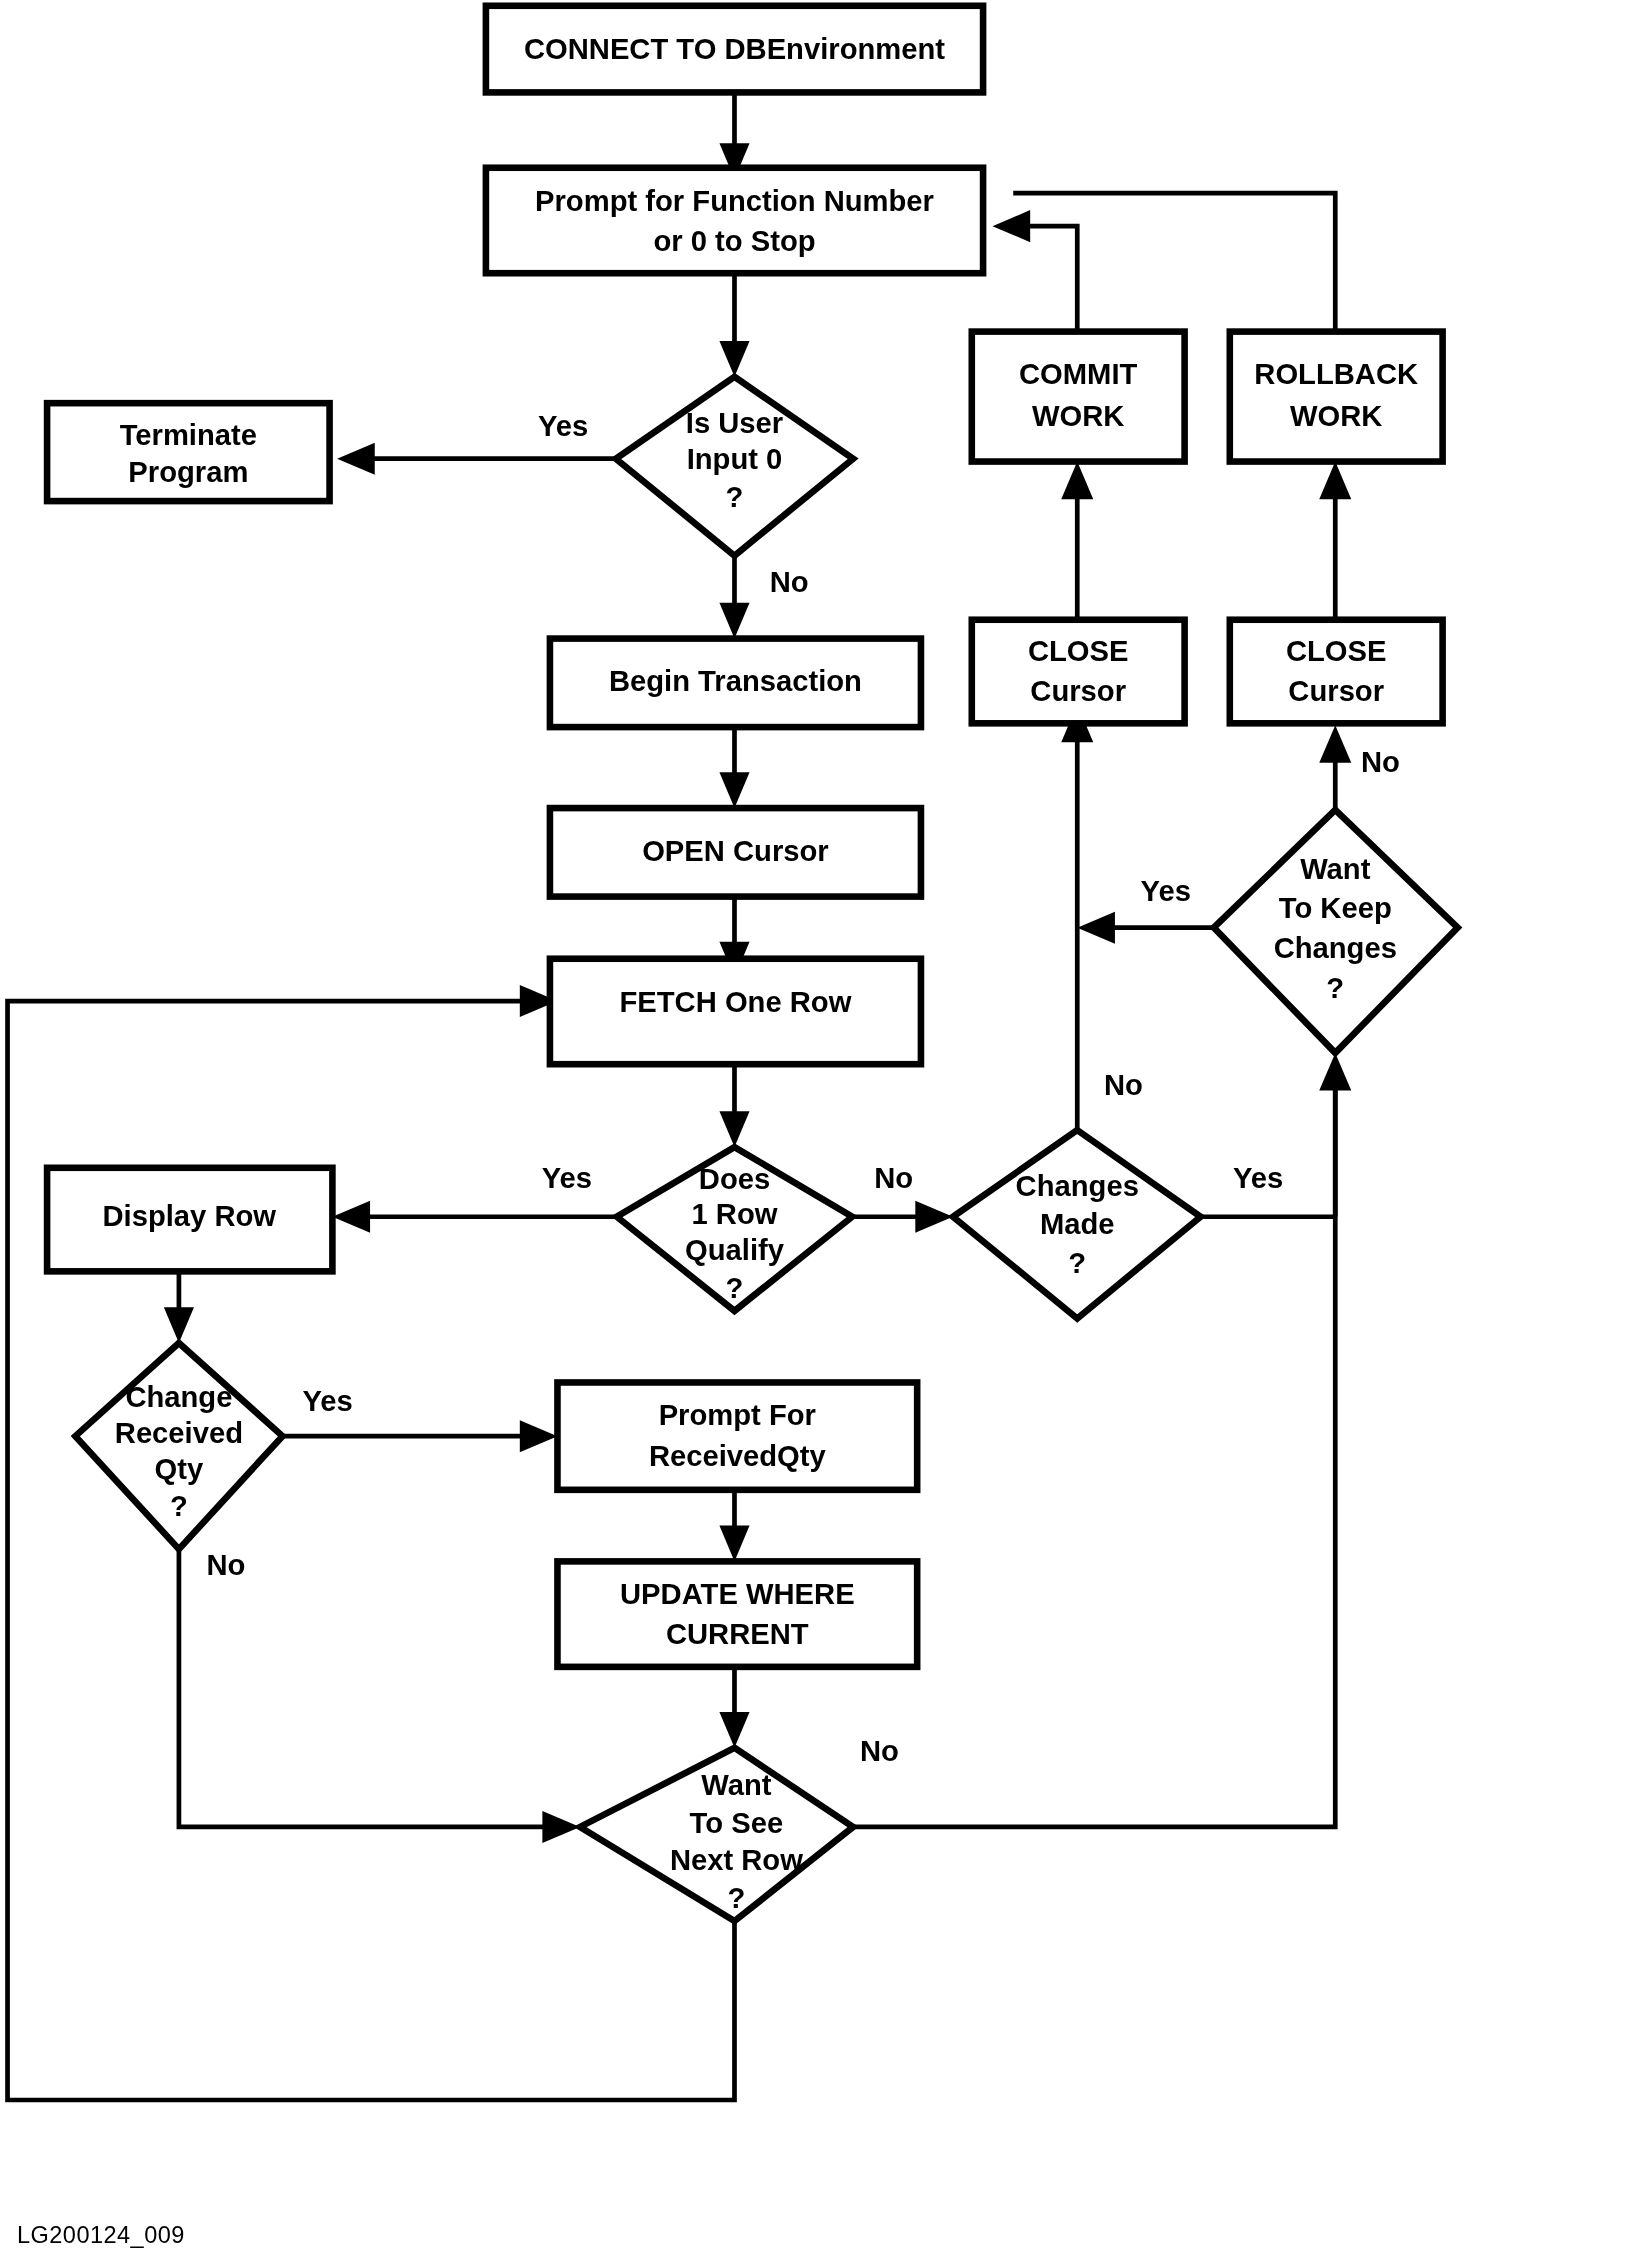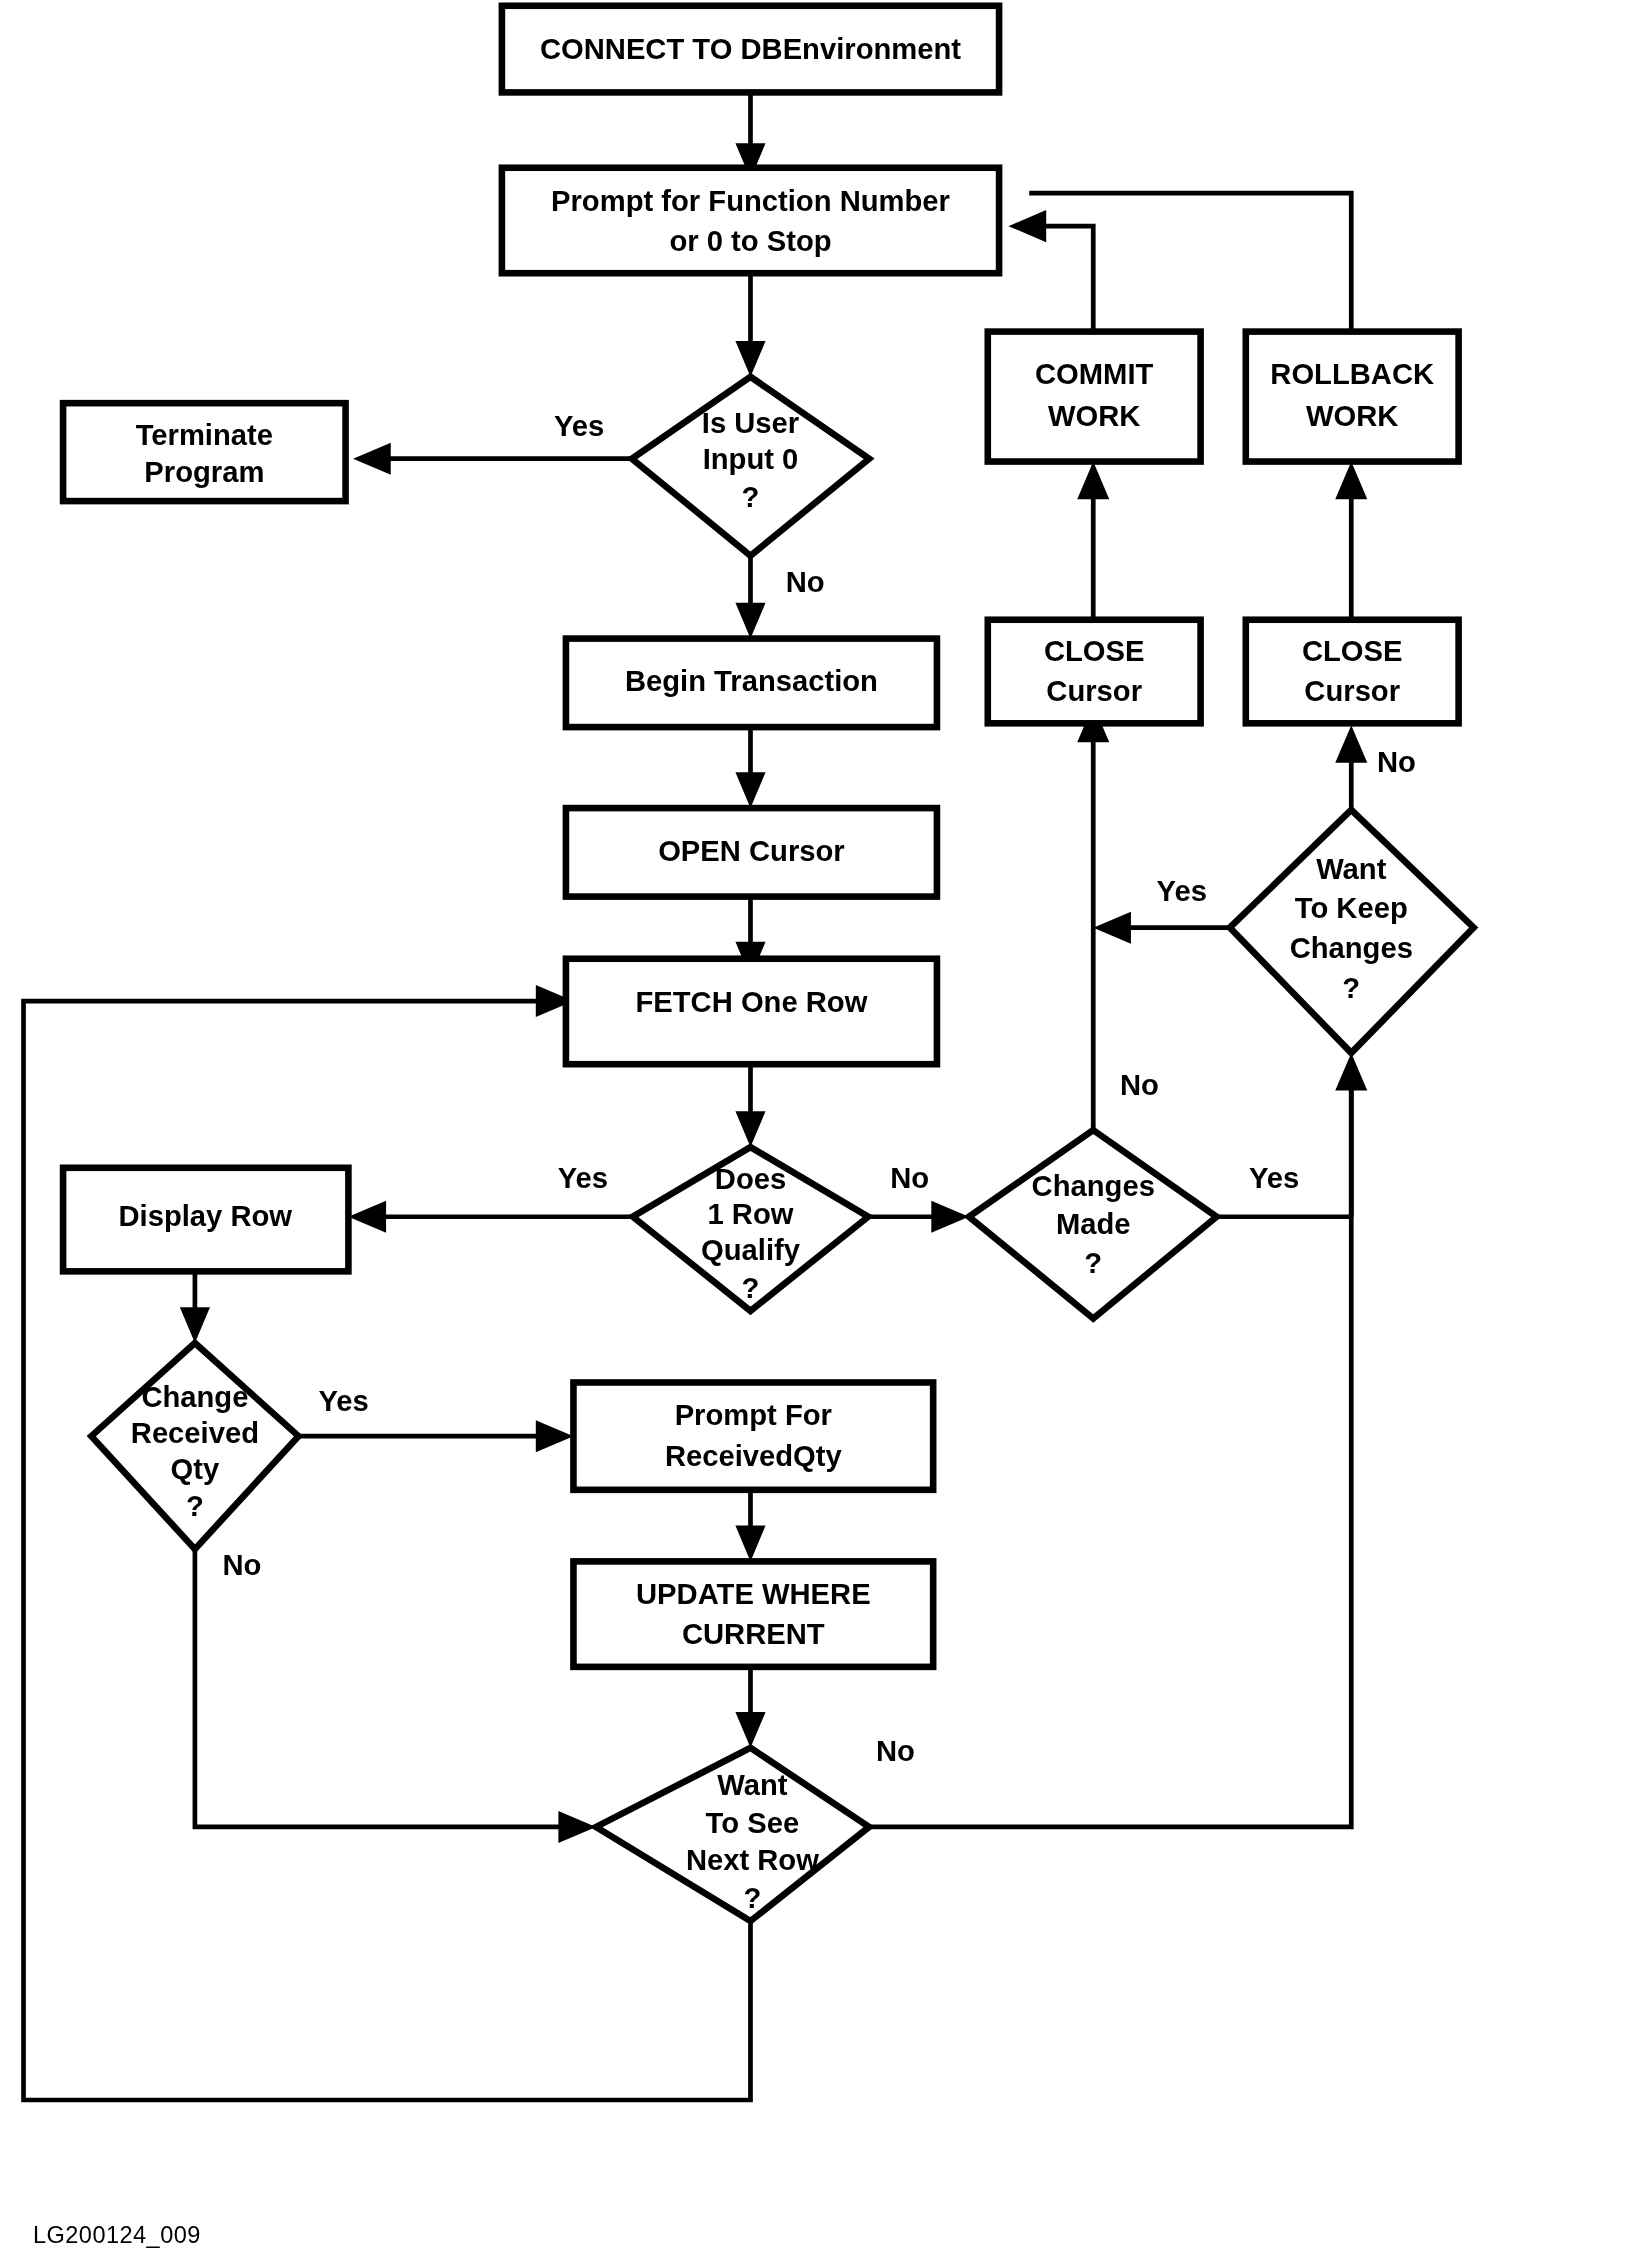--- a/index.html
+++ b/index.html
@@ -9,21 +9,21 @@
   }
   body {
     width: 1630px;
     height: 2264px;
     font-family: "Liberation Sans", sans-serif;
     position: relative;
     overflow: hidden;
   }
   #flow-root {
     position: absolute;
-    left: 16px; top: 0;
+    left: 0; top: 0;
     width: 1474px;
     height: 2264px;
   }
   svg#flowchart {
     display: block;
     width: 1630px;
     height: 2264px;
     background: #ffffff;
   }
   .node-shape {

